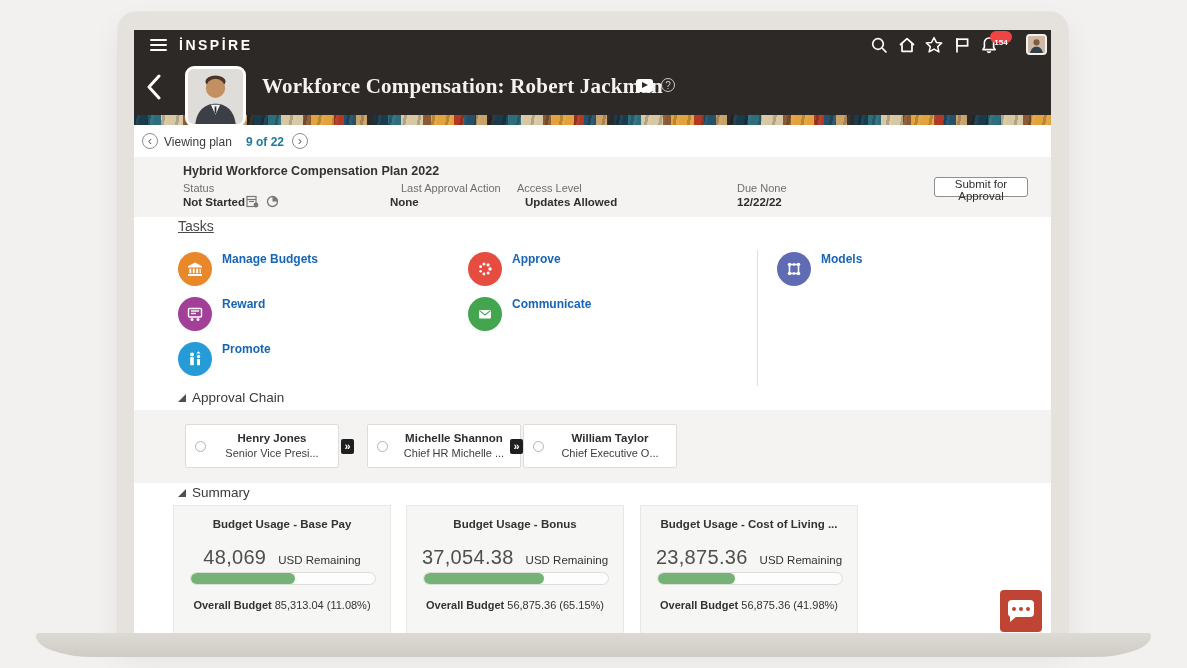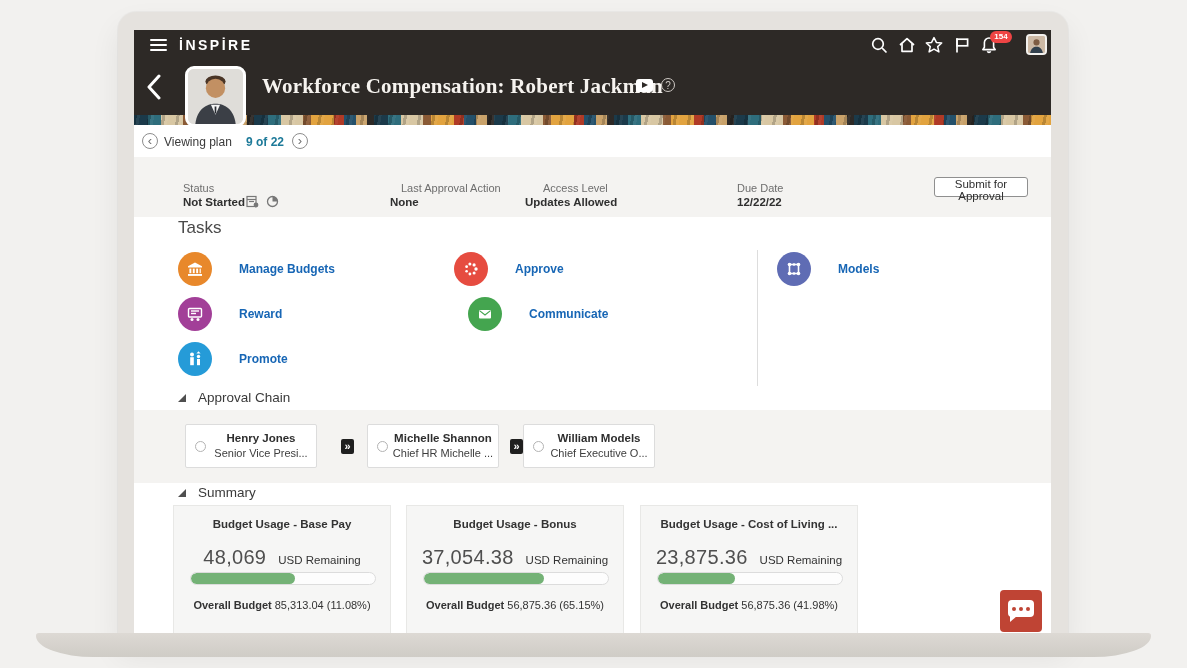--- a/index.html
+++ b/index.html
@@ -18,21 +18,21 @@
   .app { position:absolute; left:134px; top:30px; width:917px; height:603px; background:#fff; overflow:hidden; }
 
   
   .topbar { position:absolute; left:0; top:0; width:917px; height:30px; background:#2d2926; }
   .hamburger { position:absolute; left:16px; top:9px; width:17px; height:12px; cursor:pointer; }
   .hamburger span { display:block; height:2px; background:#fff; margin-bottom:3px; border-radius:1px; }
   .brand { position:absolute; left:45px; top:7px; color:#fff; font-size:14px; font-weight:bold; letter-spacing:2.5px; }
   .tb-ic { position:absolute; top:5px; width:20px; height:20px; cursor:pointer; }
   .tb-ic svg { width:20px; height:20px; }
   .badge { position:absolute; left:856px; top:1px; min-width:22px; height:12px; background:#ef4444; color:#fff;
-    font-size:8px; font-weight:bold; border-radius:7px; text-align:center; line-height:12px; padding:0 3px; }
+    font-size:8px; font-weight:bold; border-radius:7px; text-align:center; line-height:12px; padding:6px 3px; }
   .tb-avatar { position:absolute; left:892px; top:4px; width:21px; height:21px; border-radius:4px;
     border:2px solid #f3f1ee; overflow:hidden; background:#cdb9a5; }
 
   
   .banner { position:absolute; left:0; top:30px; width:917px; height:55px; background:#2d2926; }
   .back { position:absolute; left:12px; top:44px; width:22px; height:26px; color:#fff; font-size:24px; cursor:pointer; }
   .back svg { width:16px; height:26px; }
   .photo { position:absolute; left:51px; top:36px; width:61px; height:61px; border-radius:9px;
     border:3px solid #fff; overflow:hidden; background:#dfddd9; z-index:5; }
   .page-title { position:absolute; left:128px; top:44px; color:#f6f3ef; font-size:21px;
@@ -63,32 +63,32 @@
   .plan-name { position:absolute; left:49px; top:7px; font-size:12.5px; font-weight:bold; color:#333; }
   .fld-label { position:absolute; top:25px; font-size:11px; color:#6e6e6e; }
   .fld-value { position:absolute; top:39px; font-size:11.5px; font-weight:bold; color:#2f2f2f; }
   .status-icons { position:absolute; left:112px; top:38px; display:flex; gap:7px; }
   .status-icons svg { width:13px; height:13px; cursor:pointer; }
   .submit-btn { position:absolute; left:800px; top:20px; width:94px; height:20px; background:#fff;
     border:1px solid #8f8f8f; border-radius:3px; font-size:11.5px; color:#2f2f2f;
     font-family:"Liberation Sans", sans-serif; cursor:pointer; }
 
   
-  .tasks-heading { position:absolute; left:44px; top:188px; font-size:17px; color:#4a4a4a; }
-  .task { position:absolute; display:flex; align-items:center; cursor:pointer;gap:17px; }
+  .tasks-heading { position:absolute; left:44px; top:188px; font-size:14px; color:#4a4a4a;text-decoration:underline; }
+  .task { position:absolute; display:flex; cursor:pointer; }
   .task-circle { width:34px; height:34px; border-radius:50%; display:flex; align-items:center; justify-content:center; flex:0 0 34px; }
   .task-circle svg { width:18px; height:18px; }
   .task-label { margin-left:10px; font-size:12px; font-weight:bold; color:#1766b5; }
   .tasks-divider { position:absolute; left:623px; top:220px; width:1px; height:136px; background:#ddd; }
 
   
   .tri { width:0; height:0; border-bottom:8px solid #4f4f4f; border-left:8px solid transparent; display:inline-block; cursor:pointer; }
-  .sec-heading { position:absolute; font-size:13.5px; color:#3a3a3a; display:flex; align-items:center; gap:12px; }
+  .sec-heading { position:absolute; font-size:13.5px; color:#3a3a3a; display:flex; align-items:center; gap:6px; }
   .chainband { position:absolute; left:0; top:380px; width:917px; height:73px; background:#f4f3f1; }
-  .chain-card { position:absolute; top:14px; width:132px; height:44px; background:#fff; border:1px solid #dcdcdc;
+  .chain-card { position:absolute; top:14px; width:154px; height:44px; background:#fff; border:1px solid #dcdcdc;
     border-radius:2px; cursor:pointer; }
   .chain-radio { position:absolute; left:9px; top:16px; width:11px; height:11px; border:1.4px solid #b3b3b3;
     border-radius:50%; background:#fff; cursor:pointer; }
   .chain-name { position:absolute; left:24px; right:4px; top:7px; text-align:center; font-size:11.5px; font-weight:bold; color:#2e2e2e;
     white-space:nowrap; overflow:hidden; }
   .chain-title { position:absolute; left:24px; right:4px; top:22px; text-align:center; font-size:11px; color:#3d3d3d;
     white-space:nowrap; overflow:hidden; }
   .chain-arrow { position:absolute; top:29px; width:13px; height:15px; background:#1f1f1f; border-radius:2px;
     color:#fff; font-size:11px; font-weight:bold; text-align:center; line-height:14px; }
 
@@ -190,43 +190,44 @@
     <div class="strip"></div>
 
     <div class="viewrow">
       <div class="nav-circle" style="left:8px">‹</div>
       <div class="view-label">Viewing plan</div>
       <div class="view-pos">9 of 22</div>
       <div class="nav-circle" style="left:158px">›</div>
     </div>
 
     <div class="planband">
+      <div class="plan-name">Hybrid Workforce Compensation Plan 2022</div>
 
       <div class="fld-label" style="left:49px">Status</div>
       <div class="fld-value" style="left:49px">Not Started</div>
       <div class="status-icons">
         <svg viewBox="0 0 13 13" fill="none" stroke="#777" stroke-width="1.2">
             <rect x="1" y="1.5" width="9" height="10"></rect>
             <line x1="1" y1="4.5" x2="10" y2="4.5"></line>
             <line x1="3" y1="6.5" x2="8" y2="6.5"></line>
             <circle cx="10" cy="10" r="2.4" fill="#777" stroke="none"></circle>
           </svg>
         <svg viewBox="0 0 13 13">
             <circle cx="6.5" cy="6.5" r="5" fill="none" stroke="#777" stroke-width="1.3"></circle>
             <path d="M6.5 6.5 L6.5 1.5 A5 5 0 0 1 11.5 6.5 Z" fill="#777"></path>
           </svg>
       </div>
 
       <div class="fld-label" style="left:267px">Last Approval Action</div>
       <div class="fld-value" style="left:256px">None</div>
 
-      <div class="fld-label" style="left:409px">Access Level</div>
+      <div class="fld-label" style="left:383px">Access Level</div>
       <div class="fld-value" style="left:391px">Updates Allowed</div>
 
-      <div class="fld-label" style="left:603px">Due Date</div>
+      <div class="fld-label" style="left:603px">Due None</div>
       <div class="fld-value" style="left:603px">12/22/22</div>
 
       <button class="submit-btn">Submit for Approval</button>
     </div>
 
     <div class="tasks-heading">Tasks</div>
 
     <div class="task" style="left:44px; top:222px">
       <div class="task-circle" style="background-color: rgb(232, 136, 43);">
         <svg viewBox="0 0 18 18" fill="#fff">
@@ -258,21 +259,21 @@
             <circle cx="6" cy="4.5" r="2"></circle>
             <rect x="4.2" y="7.2" width="3.6" height="8"></rect>
             <circle cx="12.5" cy="6.5" r="1.7"></circle>
             <rect x="11" y="9" width="3" height="6.2"></rect>
             <path d="M12.5 1.2 L14.6 3.6 H10.4 Z"></path>
           </svg>
       </div>
       <span class="task-label">Promote</span>
     </div>
 
-    <div class="task" style="left:320px; top:222px">
+    <div class="task" style="left:334px; top:222px">
       <div class="task-circle" style="background-color: rgb(230, 76, 64);">
         <svg viewBox="0 0 18 18" fill="#fff">
             <circle cx="14" cy="9" r="1.7"></circle>
             <circle cx="12.1" cy="13.1" r="1.5"></circle>
             <circle cx="7.9" cy="14" r="1.4"></circle>
             <circle cx="4.6" cy="11.3" r="1.3"></circle>
             <circle cx="4.6" cy="6.7" r="1.4"></circle>
             <circle cx="7.9" cy="4" r="1.5"></circle>
             <circle cx="12.1" cy="4.9" r="1.6"></circle>
           </svg>
@@ -318,21 +319,21 @@
       </div>
       <div class="chain-arrow" style="left:207px">»</div>
       <div class="chain-card" style="left:233px">
         <span class="chain-radio"></span>
         <div class="chain-name">Michelle Shannon</div>
         <div class="chain-title">Chief HR Michelle ...</div>
       </div>
       <div class="chain-arrow" style="left:376px">»</div>
       <div class="chain-card" style="left:389px">
         <span class="chain-radio"></span>
-        <div class="chain-name">William Models</div>
+        <div class="chain-name">William Taylor</div>
         <div class="chain-title">Chief Executive O...</div>
       </div>
     </div>
 
     <div class="sec-heading" style="left:44px; top:455px">
       <span class="tri"></span>
       <span>Summary</span>
     </div>
 
     <div class="sum-card" style="left:39px">

